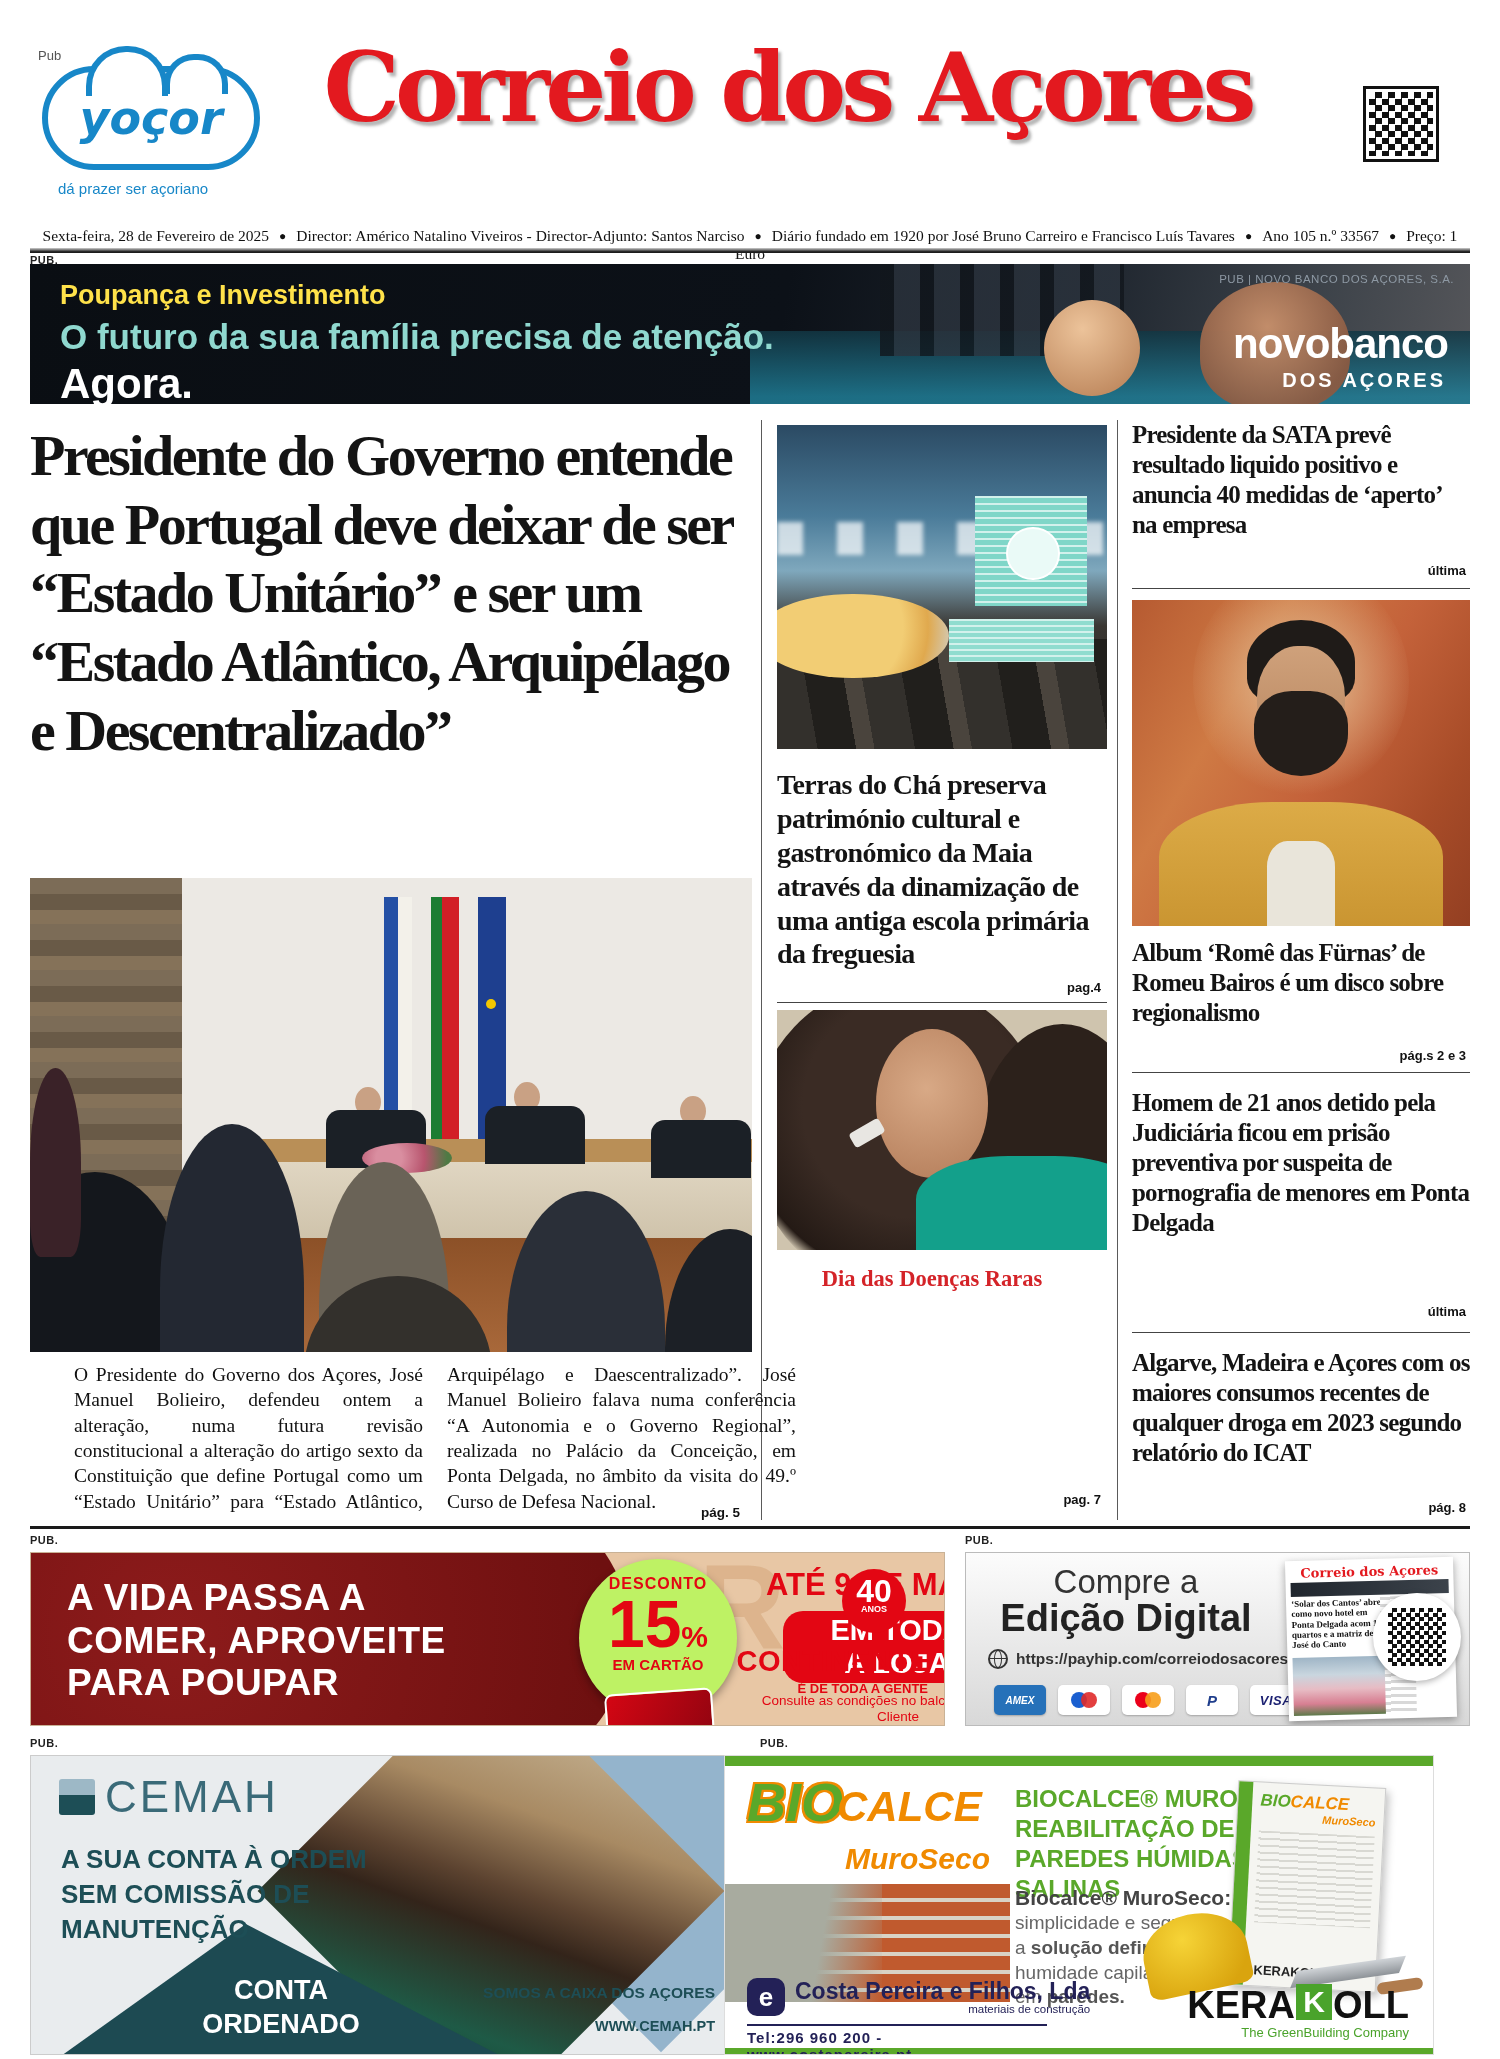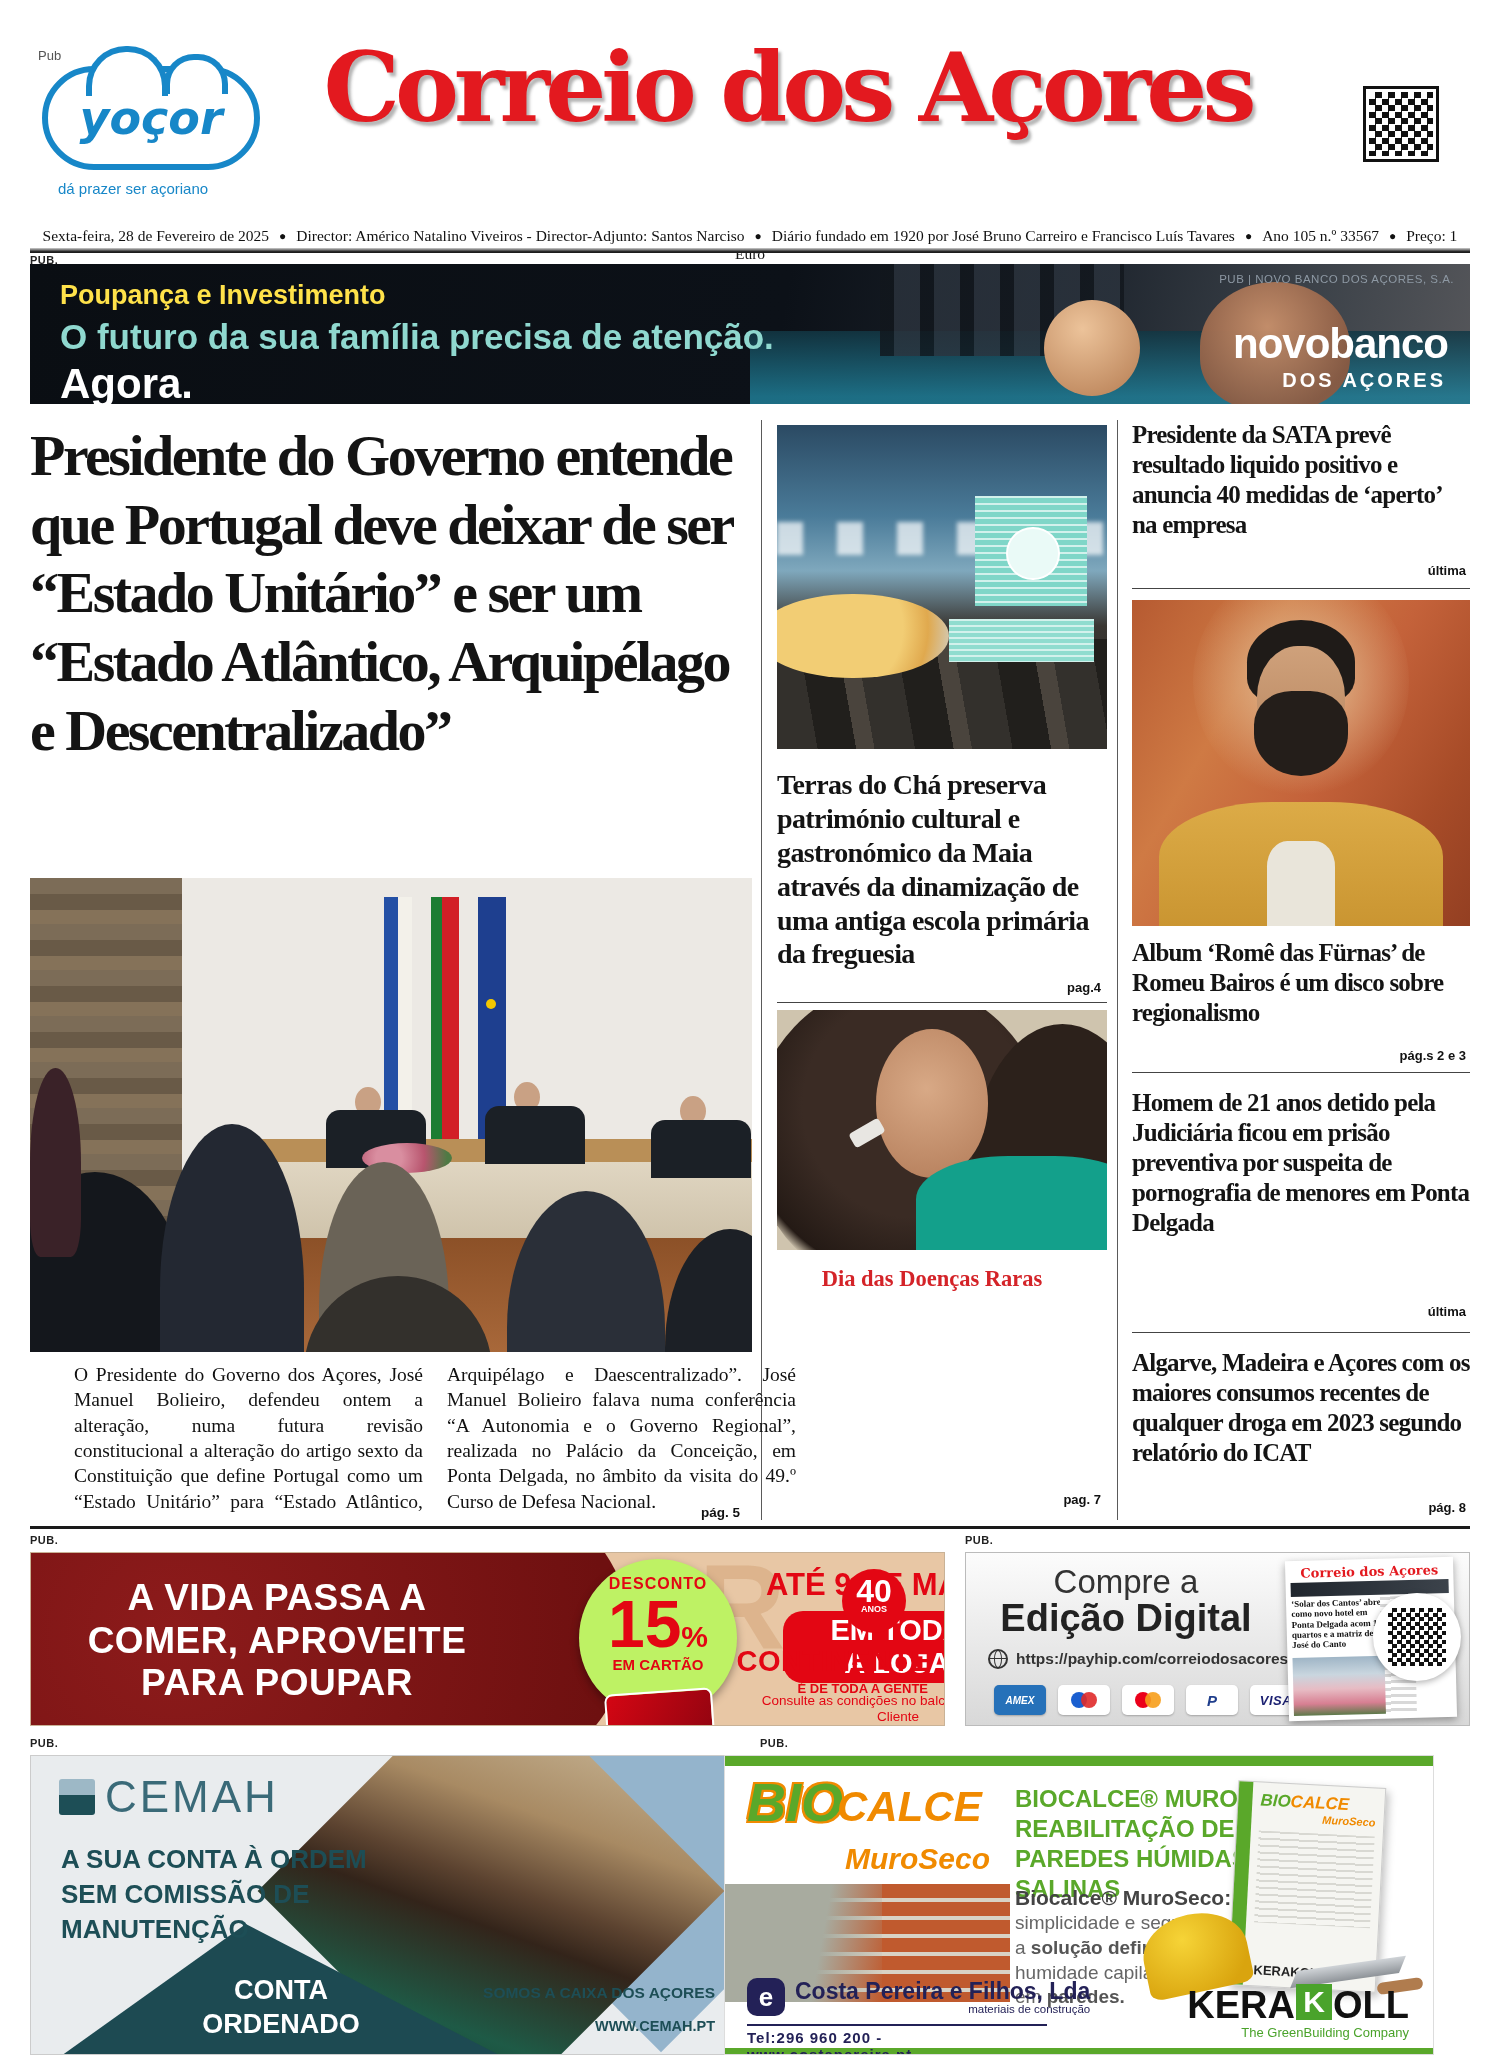--- a/index.html
+++ b/index.html
@@ -141,21 +141,21 @@
   .lead-ref { left:0; top:1085px; width:710px; text-align:right; }
 
   
   .continente { left:30px; top:1552px; width:915px; height:174px; overflow:hidden;
     background:#e8c7a5; border:1px solid #c9b296; }
   .ct-water { left:240px; top:0; font-size:120px; font-weight:bold; color:rgba(201,146,96,.35);
     letter-spacing:2px; line-height:.9; }
   .ct-blob { left:-160px; top:-140px; width:760px; height:440px; border-radius:50%;
     background:radial-gradient(circle at 40% 50%, #8d1b1b, #6e1010 85%); }
   .ct-headline { left:36px; top:24px; width:420px; color:#fff; font-weight:bold;
-    font-size:37px; line-height:1.15; letter-spacing:.5px;text-align:center; }
+    font-size:37px; line-height:1.15; letter-spacing:.5px; }
   .ct-badge { left:548px; top:6px; width:158px; height:158px; border-radius:50%; background:#bef264;
     box-shadow:0 4px 8px rgba(0,0,0,.35); text-align:center; color:#e30613; }
   .ct-badge-label { margin-top:16px; font-size:16px; font-weight:bold; letter-spacing:1px; }
   .ct-badge-value { font-size:66px; font-weight:bold; line-height:.95; }
   .ct-badge-pct { font-size:30px; }
   .ct-badge-sub { font-size:15px; font-weight:bold; }
   .ct-card { left:575px; top:138px; width:108px; height:62px; border-radius:8px; transform:rotate(-4deg);
     background:linear-gradient(120deg,#d40613,#8e0410); border:2px solid #fff; }
   .ct-deadline { left:735px; top:14px; width:330px; color:#e30613; font-weight:bold; font-size:31px; }
   .ct-button { left:752px; top:58px; width:228px; height:72px; background:#e30613; border-radius:20px;

